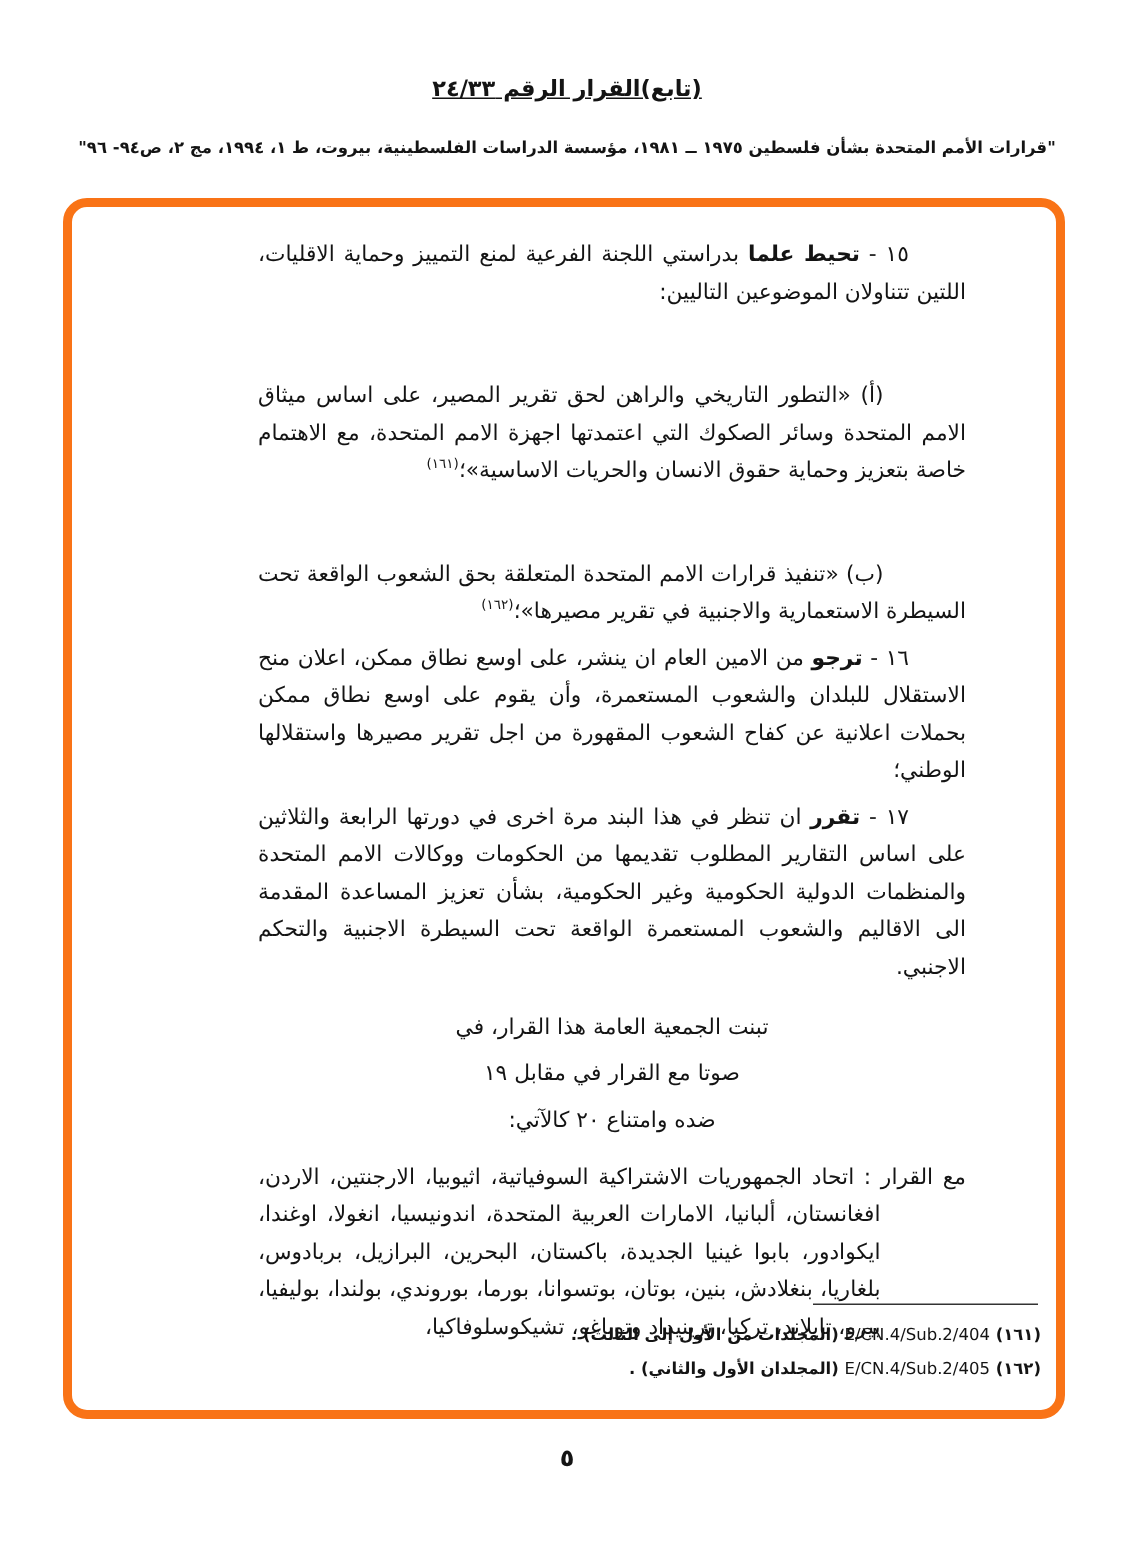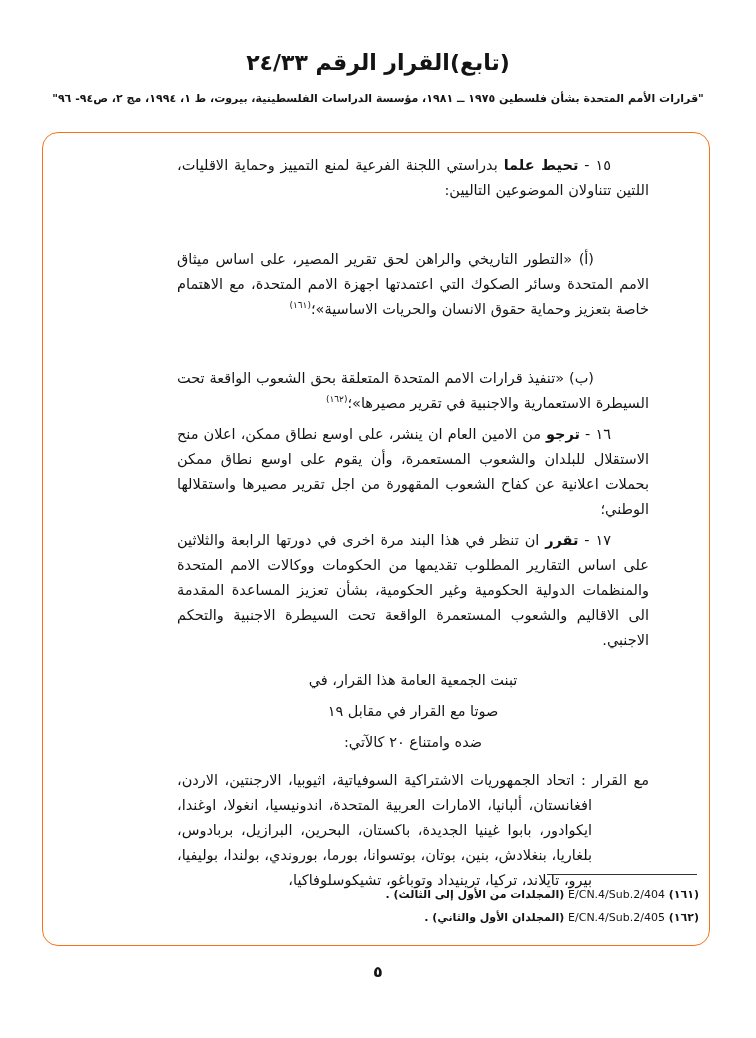--- a/index.html
+++ b/index.html
@@ -3,29 +3,29 @@
 <meta charset="utf-8">
 <style>
   html,body { margin:0; padding:0; background:#ffffff; }
   .page {
     position:relative; width:756px; height:1038px; background:#ffffff;
     direction:rtl; font-family:"DejaVu Sans", sans-serif; color:#141414;
     overflow:hidden;
   }
   .title {
     position:absolute; top:50px; left:0; right:0;
-    text-align:center; font-weight:700; font-size:22px;
+    text-align:center; font-weight:700; font-size:15px;text-decoration:underline;
   }
   .source {
     position:absolute; top:92px; left:0; right:0;
     text-align:center; font-weight:700; font-size:11px; letter-spacing:0;
   }
   .green-box {
     position:absolute; left:42px; top:132px; width:668px; height:814px;
-    border:1px solid #f97316; border-radius:16px; box-sizing:border-box;
+    border:6px solid #f97316; border-radius:16px; box-sizing:border-box;
     overflow:hidden;
   }
   .main-col {
     position:absolute; top:20px; right:60px; width:472px;
     font-size:14.5px; line-height:25px; text-align:justify;
   }
   .para { margin:0 0 6px 0; }
   .ind1 { text-indent:38px; }
   .ind2 { text-indent:55px;margin-top:44px; }
   .bold { font-weight:700; }

